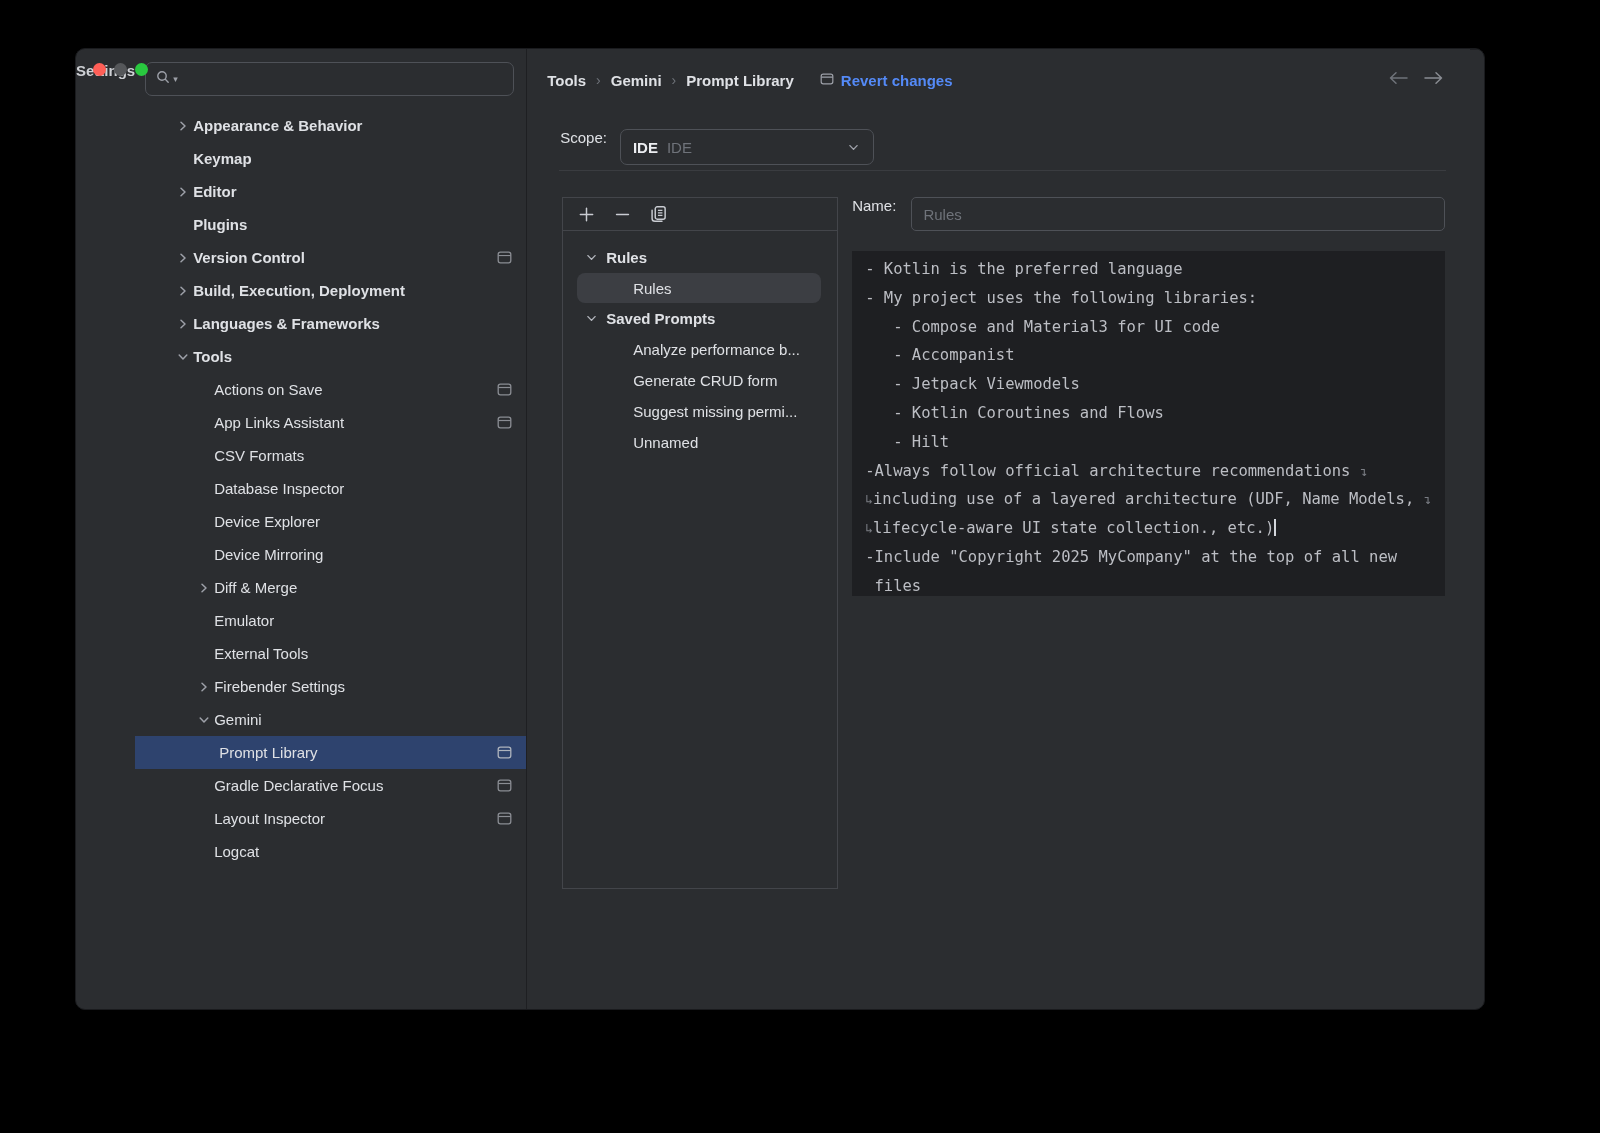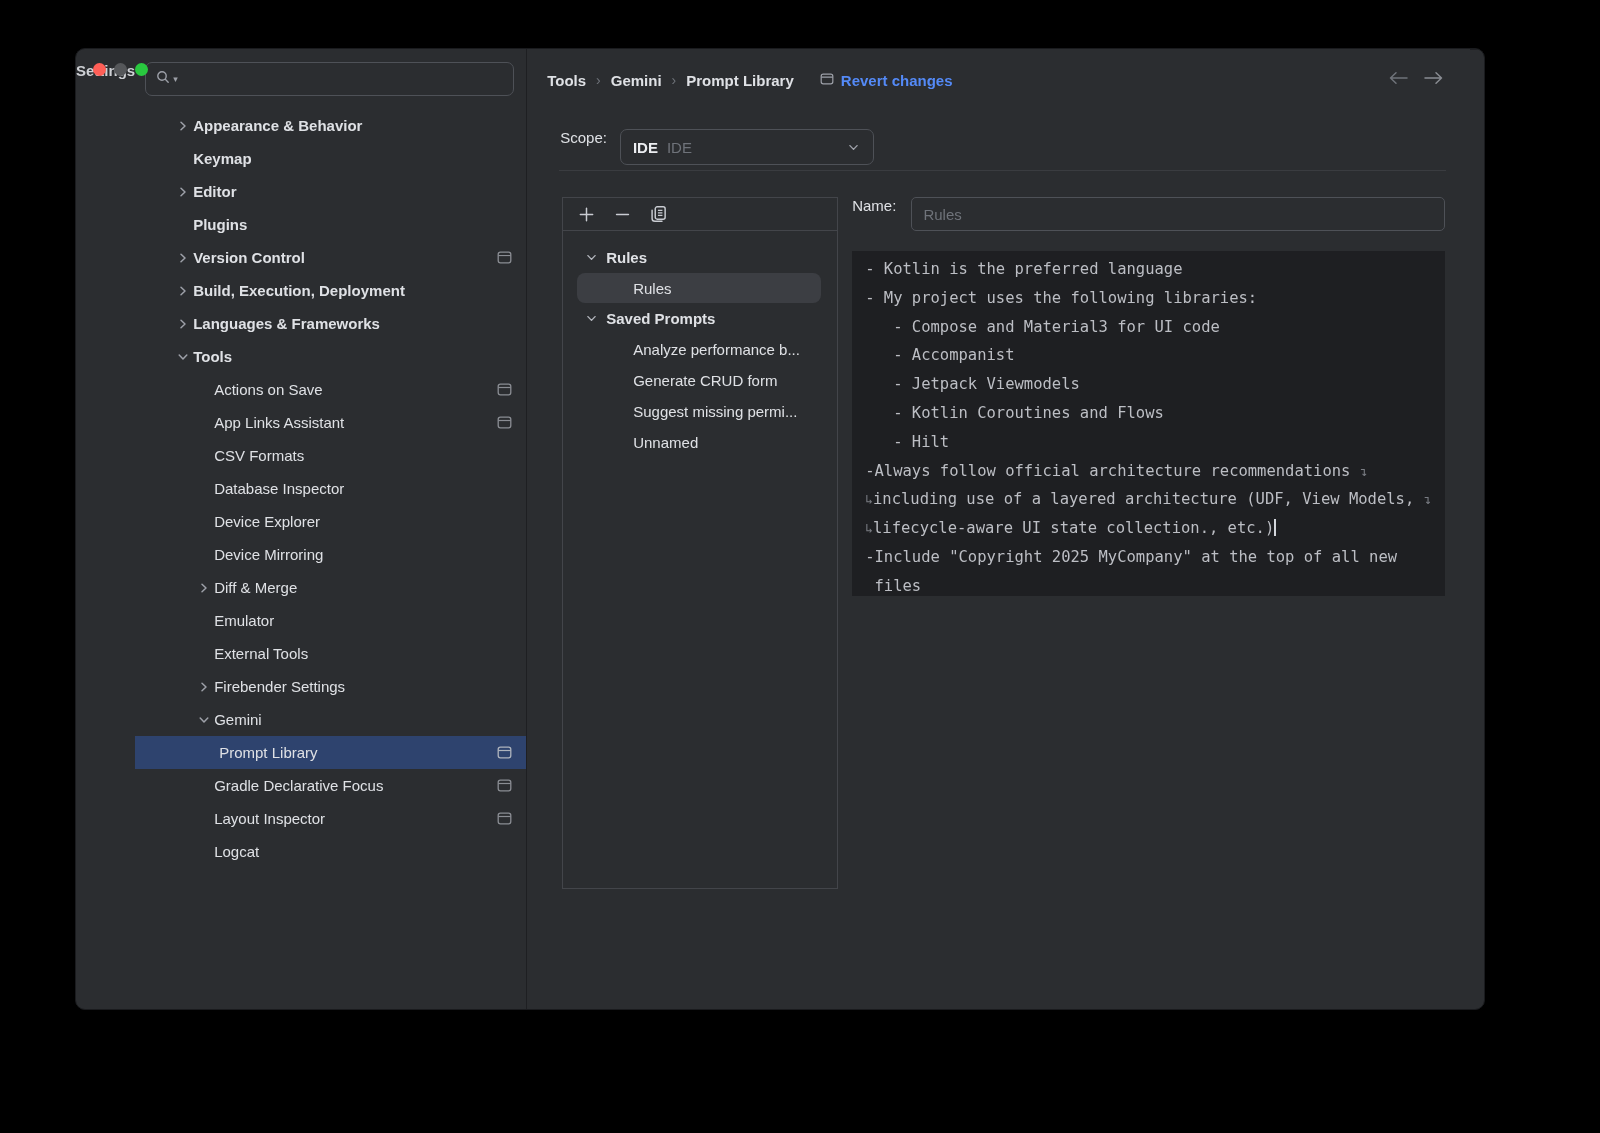--- a/index.html
+++ b/index.html
@@ -407,21 +407,21 @@
           </div>
           <div class="editor">
             <div class="eline"><span class="wrapmark"></span><span class="etext">- Kotlin is the preferred language</span><span class="wrapmark"></span></div>
             <div class="eline"><span class="wrapmark"></span><span class="etext">- My project uses the following libraries:</span><span class="wrapmark"></span></div>
             <div class="eline"><span class="wrapmark"></span><span class="etext">   - Compose and Material3 for UI code</span><span class="wrapmark"></span></div>
             <div class="eline"><span class="wrapmark"></span><span class="etext">   - Accompanist</span><span class="wrapmark"></span></div>
             <div class="eline"><span class="wrapmark"></span><span class="etext">   - Jetpack Viewmodels</span><span class="wrapmark"></span></div>
             <div class="eline"><span class="wrapmark"></span><span class="etext">   - Kotlin Coroutines and Flows</span><span class="wrapmark"></span></div>
             <div class="eline"><span class="wrapmark"></span><span class="etext">   - Hilt</span><span class="wrapmark"></span></div>
             <div class="eline"><span class="wrapmark"></span><span class="etext">-Always follow official architecture recommendations </span><span class="wrapmark">↴</span></div>
-            <div class="eline"><span class="wrapmark">↳</span><span class="etext">including use of a layered architecture (UDF, View Models, </span><span class="wrapmark">↴</span></div>
+            <div class="eline"><span class="wrapmark">↳</span><span class="etext">including use of a layered architecture (UDF, Name Models, </span><span class="wrapmark">↴</span></div>
             <div class="eline"><span class="wrapmark">↳</span><span class="etext">lifecycle-aware UI state collection., etc.)</span><span class="caret"></span><span class="wrapmark"></span></div>
             <div class="eline"><span class="wrapmark"></span><span class="etext">-Include "Copyright 2025 MyCompany" at the top of all new</span><span class="wrapmark"></span></div>
             <div class="eline"><span class="wrapmark"></span><span class="etext"> files</span><span class="wrapmark"></span></div>
           </div>
         </div>
       </div>
 
     </div>
   </div>
 

